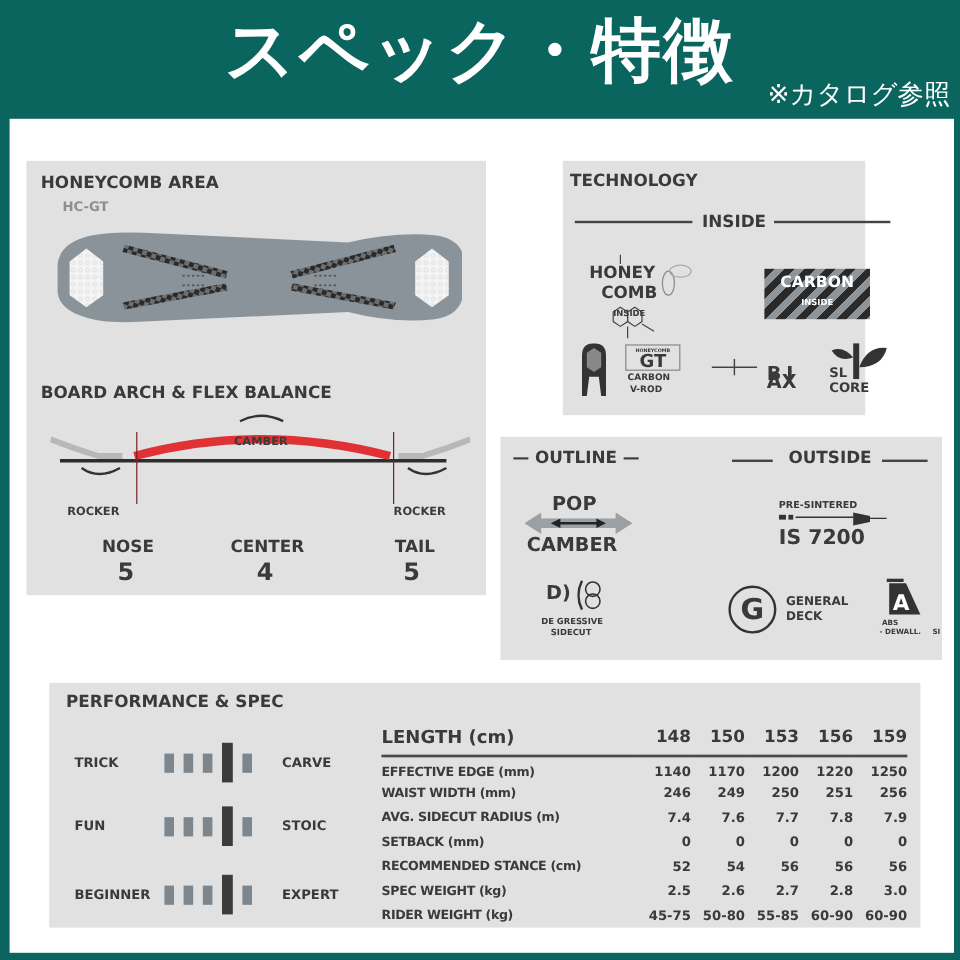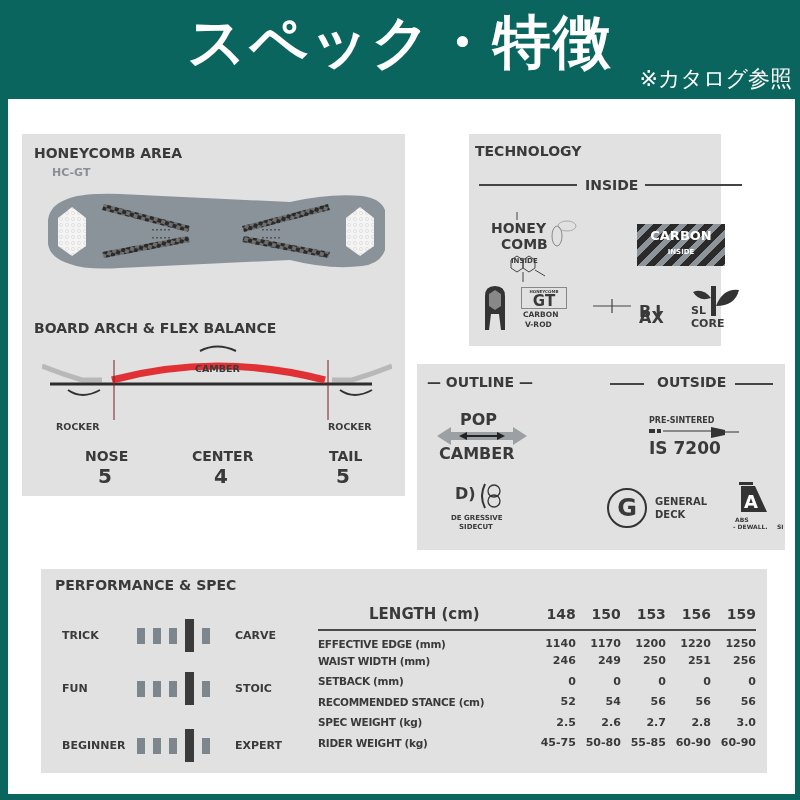--- a/index.html
+++ b/index.html
@@ -10,21 +10,21 @@
     .header-note { position: absolute; right: 8px; top: 64px; color: #ffffff; font-size: 22px; }
     .sheet { position: absolute; left: 8px; top: 99px; width: 787px; height: 695px; background: #fff; }
     .panel { position: absolute; background: #e1e1e1; }
     .lbl { position: absolute; font-weight: bold; color: #3a3a3a; white-space: nowrap; }
     svg text { font-family: "DejaVu Sans", sans-serif; font-weight: bold; }
 
     
     .spec-table { position: absolute; left: 318px; top: 605px; width: 438px; border-collapse: collapse; }
     .spec-table th, .spec-table td { color: #3a3a3a; font-weight: bold; white-space: nowrap; }
     .spec-table th { font-size: 14px; padding: 0 0 6px 0; text-align: right; border-bottom: 2px solid #4a4a4a; }
-    .spec-table th.first { text-align: center; font-size: 15px; }
+    .spec-table th.first { text-align: left; font-size: 15px; }
     .spec-table td { font-size: 11px; height: 20.5px; text-align: right; }
     .spec-table td.first { text-align: left; font-size: 10.5px; letter-spacing: -0.3px; }
     .spec-table tr.firstrow td { padding-top: 6px; }
 
     .slider { position: absolute; display: flex; align-items: center; gap: 8px; }
     .slider .tick { width: 8px; height: 16px; background: #7c868c; }
     .slider .tick.on { width: 9px; height: 33px; background: #3b3b3b; }
   </style>
 </head>
 <body>
@@ -266,20 +266,28 @@
     </tr>
     <tr>
       <td class="first">WAIST WIDTH (mm)</td>
       <td>246</td>
       <td>249</td>
       <td>250</td>
       <td>251</td>
       <td>256</td>
     </tr>
     <tr>
+      <td class="first">AVG. SIDECUT RADIUS (m)</td>
+      <td>7.4</td>
+      <td>7.6</td>
+      <td>7.7</td>
+      <td>7.8</td>
+      <td>7.9</td>
+    </tr>
+    <tr>
       <td class="first">SETBACK (mm)</td>
       <td>0</td>
       <td>0</td>
       <td>0</td>
       <td>0</td>
       <td>0</td>
     </tr>
     <tr>
       <td class="first">RECOMMENDED STANCE (cm)</td>
       <td>52</td>

